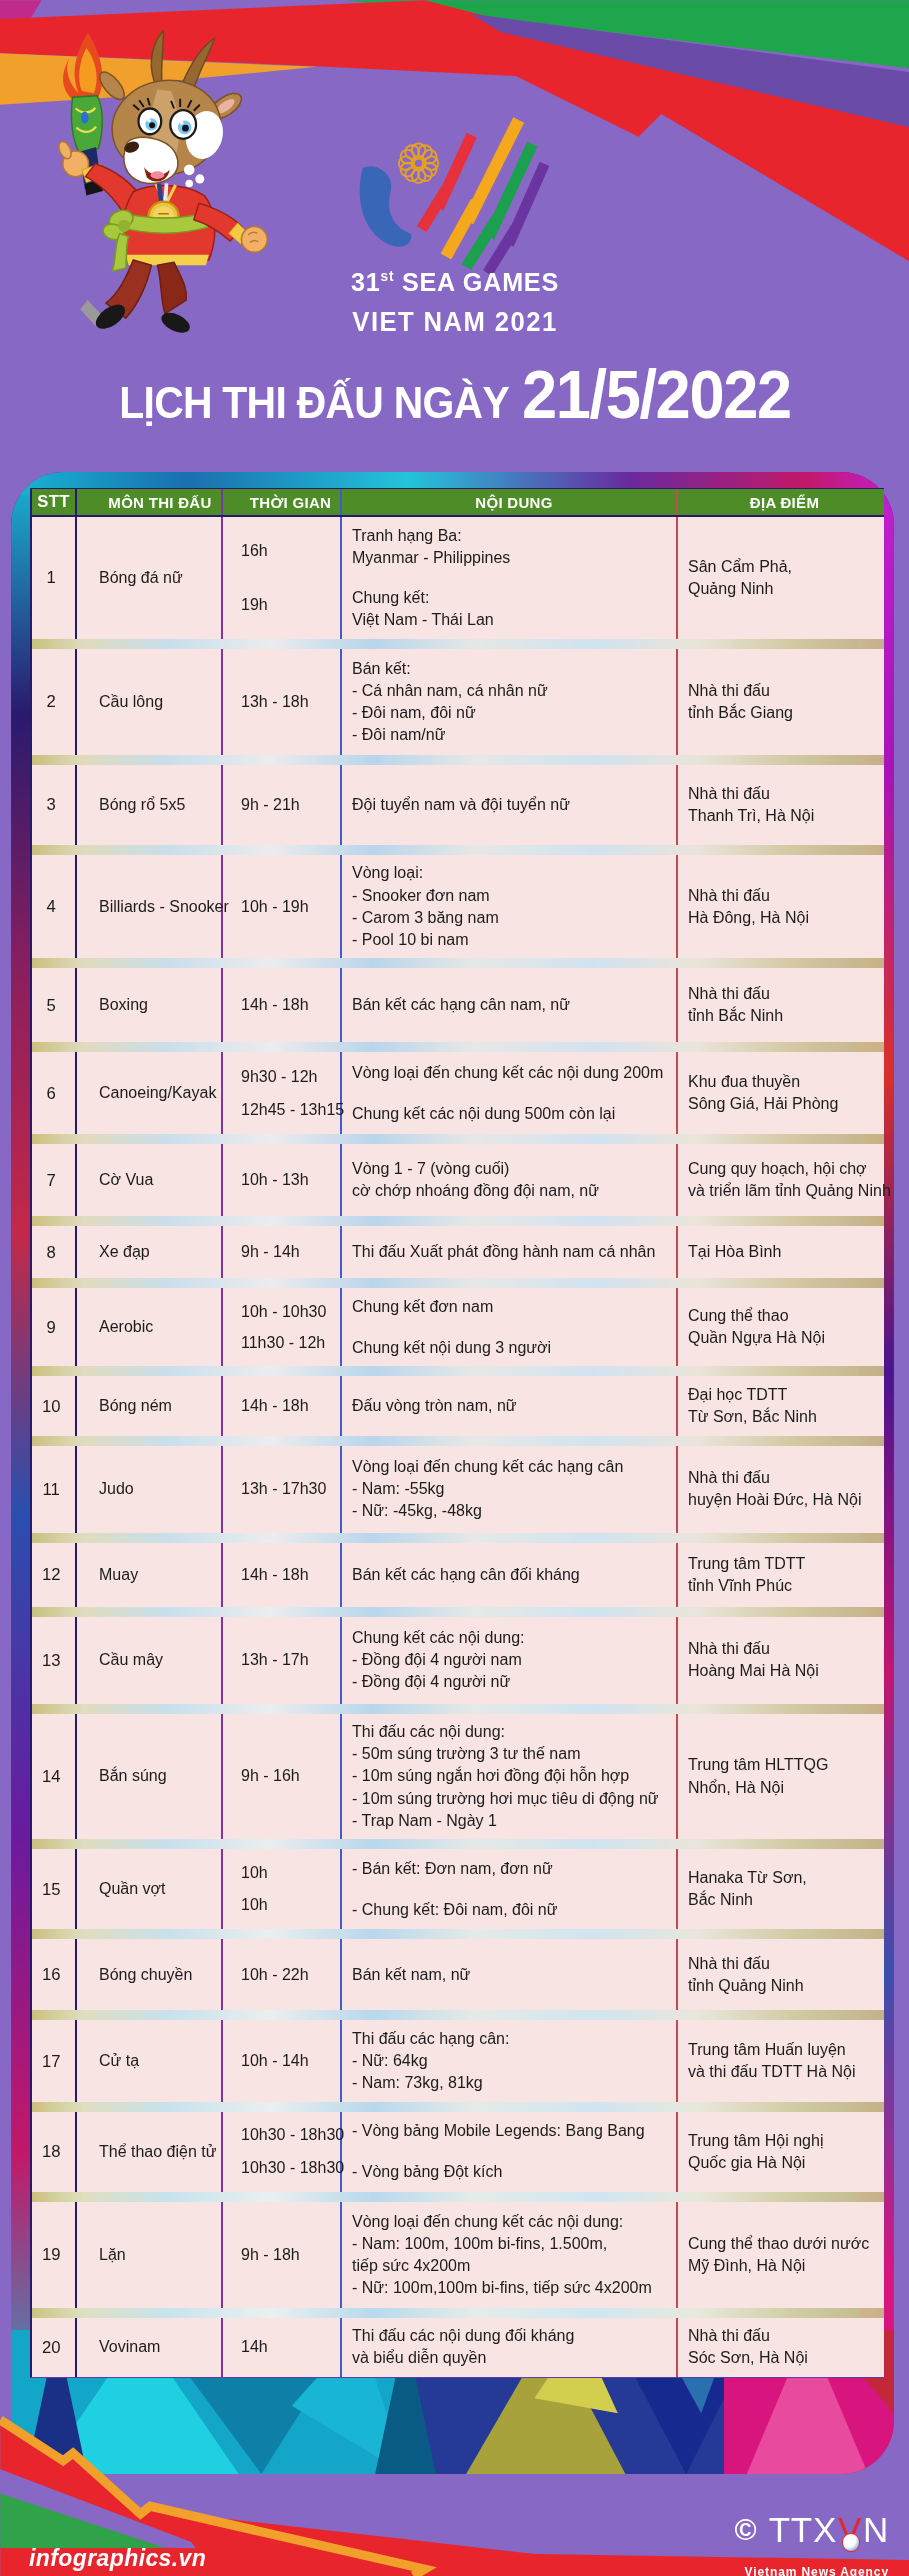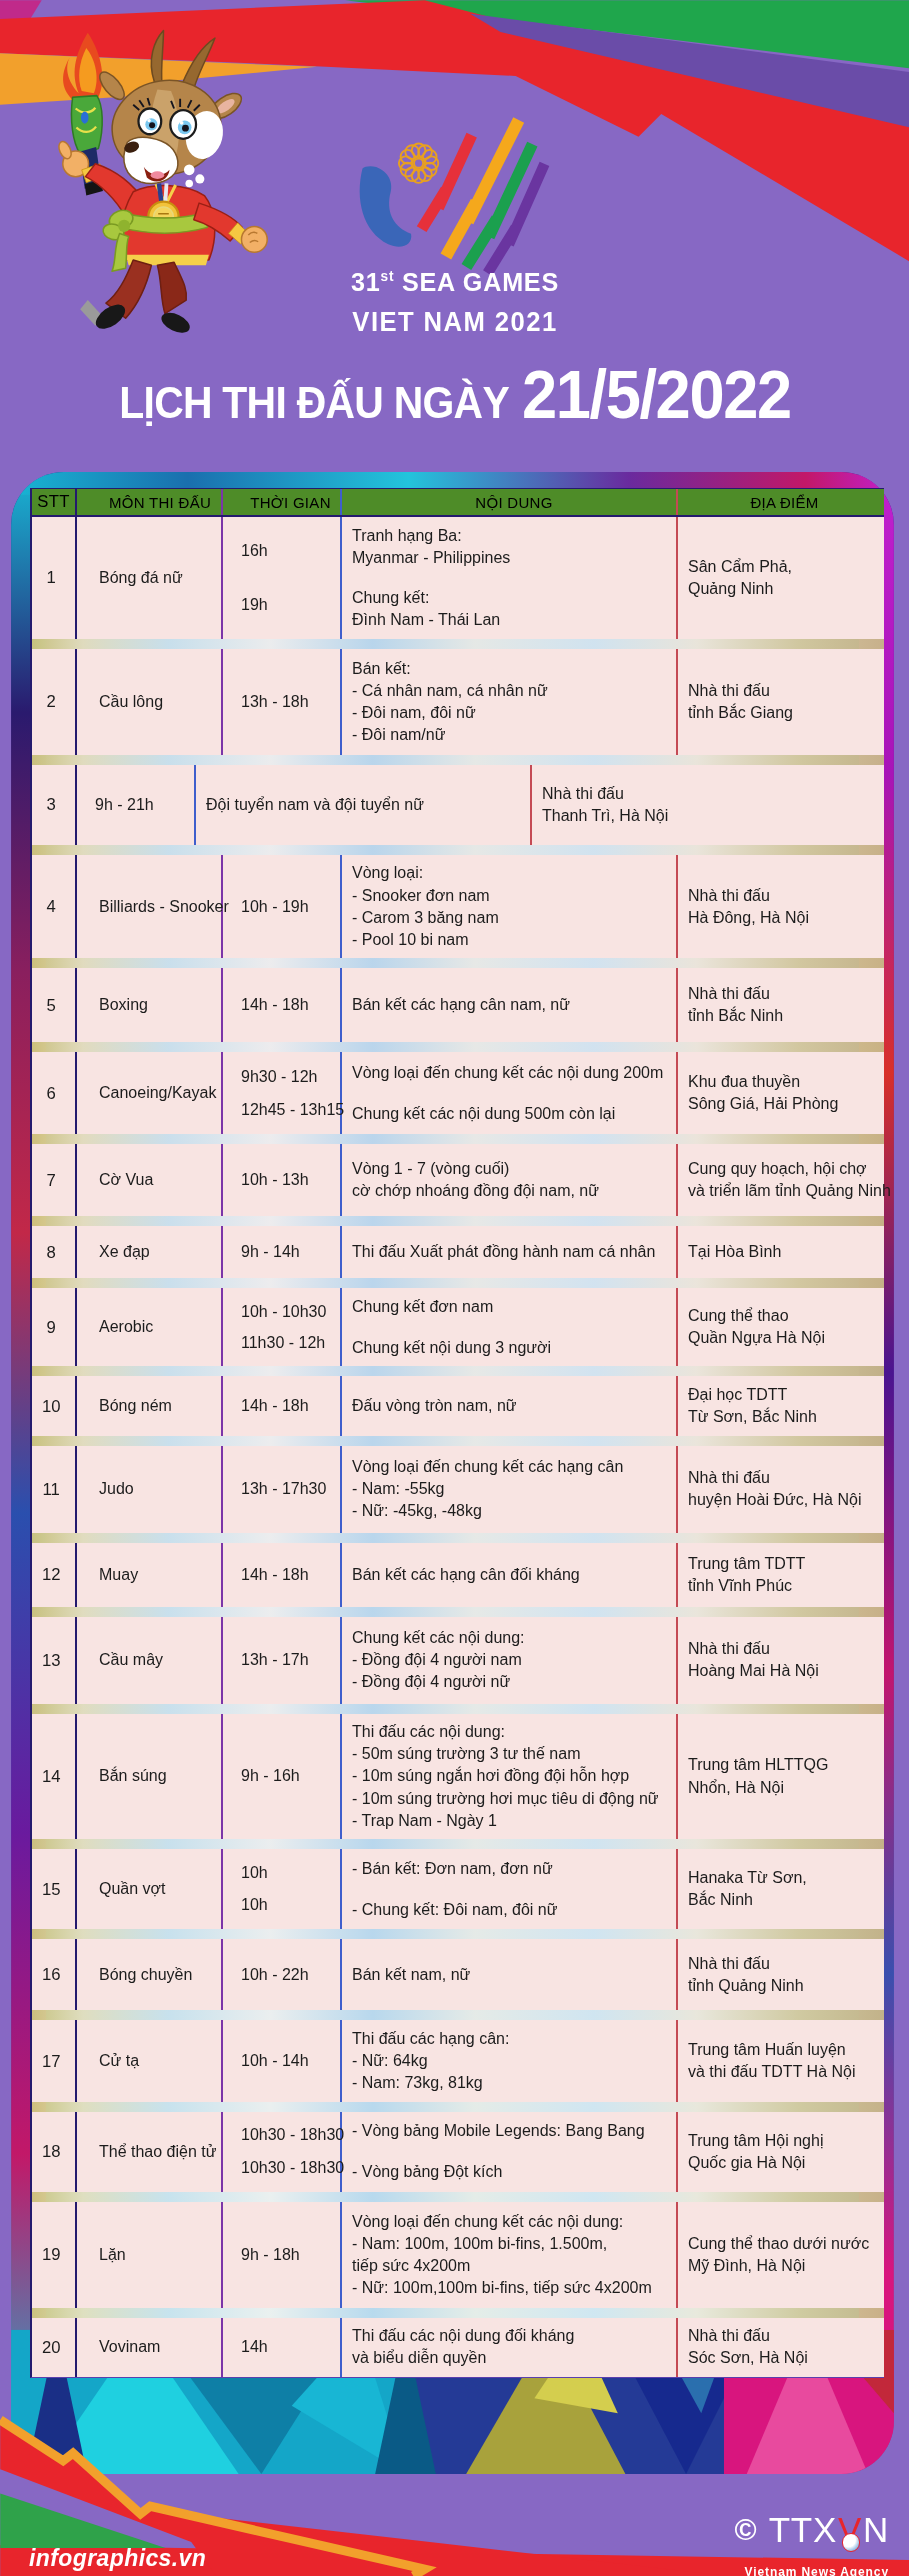--- a/index.html
+++ b/index.html
@@ -18,21 +18,21 @@
               transform:scaleX(.93);white-space:nowrap;}
   .title-label{font-size:44px;font-weight:bold;letter-spacing:-0.8px;}
   .title-date{font-size:68px;font-weight:bold;letter-spacing:-1.5px;margin-left:10.6px;}
   
   .mosaic-wrap{position:absolute;left:10.6px;top:472px;width:883px;height:2002px;
                border-radius:53px;overflow:hidden;}
   
   .sched{position:absolute;left:30px;top:488px;width:852px;
          border-left:2.3px solid #241a6e;border-top:1.5px solid #241a6e;border-bottom:1.5px solid #5a3fae;}
   .thead{display:flex;background:#4e8c28;height:26px;border-bottom:2.3px solid #241a6e;}
-  .th{color:#000000;font-weight:normal;font-size:15px;letter-spacing:0.3px;display:flex;
+  .th{color:#ffffff;font-weight:bold;font-size:15px;letter-spacing:0.3px;display:flex;
       align-items:center;justify-content:center;box-sizing:border-box;}
   .row{display:flex;background:#f8e4e2;}
   .cell{box-sizing:border-box;display:flex;flex-direction:column;justify-content:center;
         font-size:16px;color:#1c1c1c;line-height:1.38;padding:7.6px 4.5px 7.6px 0;}
   .c-stt{width:45px;border-right:2.3px solid #241a6e;align-items:center;font-size:16.7px;}
   .c-sport{width:146px;border-right:2.3px solid #7b35a8;padding-left:22px;}
   .c-time{width:119px;border-right:2.3px solid #3f5ecc;padding-left:18px;}
   .c-content{width:336px;border-right:2.3px solid #c44a54;padding-left:10px;}
   .c-venue{width:203px;padding-left:10px;}
   .cell.spread{justify-content:space-around;}
@@ -258,21 +258,21 @@
           </div>
           <div class="cell c-time spread">
             <div class="line">16h</div>
             <div class="line">19h</div>
           </div>
           <div class="cell c-content">
             <div class="line">Tranh hạng Ba:</div>
             <div class="line">Myanmar - Philippines</div>
             <div class="line blank"></div>
             <div class="line">Chung kết:</div>
-            <div class="line">Đình Nam - Thái Lan</div>
+            <div class="line">Việt Nam - Thái Lan</div>
           </div>
           <div class="cell c-venue">
             <div class="line">Sân Cẩm Phả,</div>
             <div class="line">Quảng Ninh</div>
           </div>
         </div>
         <div class="gap"></div>
         <div class="row" style="min-height: 106px;">
           <div class="cell c-stt">
             <div class="line">2</div>
@@ -291,20 +291,23 @@
           </div>
           <div class="cell c-venue">
             <div class="line">Nhà thi đấu</div>
             <div class="line">tỉnh Bắc Giang</div>
           </div>
         </div>
         <div class="gap"></div>
         <div class="row" style="min-height: 80px;">
           <div class="cell c-stt">
             <div class="line">3</div>
+          </div>
+          <div class="cell c-sport">
+            <div class="line">Bóng rổ 5x5</div>
           </div>
           <div class="cell c-time">
             <div class="line">9h - 21h</div>
           </div>
           <div class="cell c-content">
             <div class="line">Đội tuyển nam và đội tuyển nữ</div>
           </div>
           <div class="cell c-venue">
             <div class="line">Nhà thi đấu</div>
             <div class="line">Thanh Trì, Hà Nội</div>

